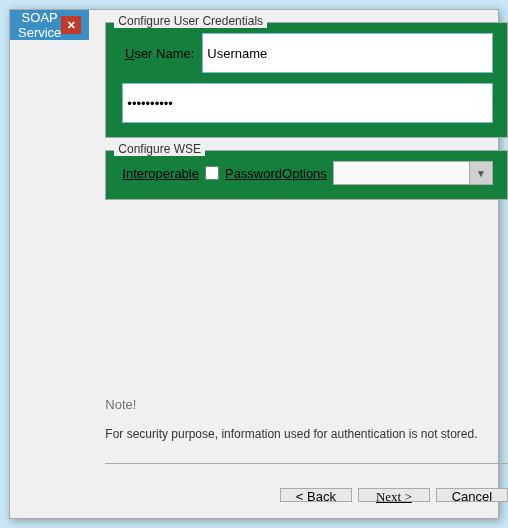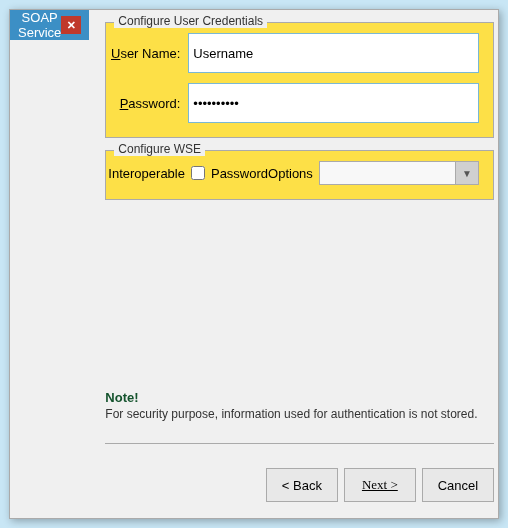--- a/index.html
+++ b/index.html
@@ -63,23 +63,23 @@
     .window-body {
       flex: 1;
       padding: 12px 16px;
       display: flex;
       flex-direction: column;
       gap: 12px;
     }
 
     .group-box {
       border: 1px solid #aaa;
-      padding: 10px 14px 14px 2px;
+      padding: 10px 14px 14px 16px;
       position: relative;
-      background: #fde047;
+      background: #15803d;
     }
 
     .group-box-legend {
       position: absolute;
       top: -9px;
       left: 8px;
       background: #f0f0f0;
       padding: 0 4px;
       font-size: 12px;
       color: #333;
@@ -120,20 +120,21 @@
 
     .wse-row {
       display: flex;
       align-items: center;
       gap: 6px;
     }
 
     .wse-label {
       font-size: 13px;
       color: #000;
+      text-decoration: underline;
     }
 
     .wse-checkbox {
       width: 14px;
       height: 14px;
       cursor: pointer;
     }
 
     .wse-dropdown-wrap {
       display: flex;
@@ -173,23 +174,23 @@
     .spacer {
       flex: 1;
     }
 
     .note-section {
       padding: 0 0 4px 0;
     }
 
     .note-title {
       font-size: 13px;
-      font-weight: bold;
-      color: #14532d;
-      margin-bottom: 2px;
+      font-weight: normal;
+      color: #737373;
+      margin-bottom: 15px;
     }
 
     .note-text {
       font-size: 12px;
       color: #333;
     }
 
     .separator {
       height: 1px;
       background: #aaa;
@@ -198,21 +199,21 @@
 
     .button-row {
       display: flex;
       justify-content: flex-end;
       gap: 6px;
       padding: 6px 0 4px 0;
     }
 
     .btn {
       min-width: 72px;
-      height: 34px;
+      height: 14px;
       border: 1px solid #aaa;
       background: #e8e8e8;
       font-size: 13px;
       cursor: pointer;
       padding: 0 10px;
       color: #000;
     }
 
     .btn-next {
       text-decoration: underline;
@@ -235,23 +236,20 @@
       <span class="group-box-legend">Configure User Credentials</span>
 
       <div class="form-row">
         <label class="form-label">
           <span class="underline">U</span><span>ser Name:</span>
         </label>
         <input class="form-input" type="text" value="Username" style="">
       </div>
 
       <div class="form-row">
-        <label class="form-label">
-          <span class="underline">P</span><span>assword:</span>
-        </label>
         <input class="form-input" type="password" value="1234567890" style="">
       </div>
     </div>
 
     <div class="group-box">
       <span class="group-box-legend">Configure WSE</span>
 
       <div class="wse-row">
         <span class="wse-label">Interoperable</span>
         <input type="checkbox" class="wse-checkbox" style="">

